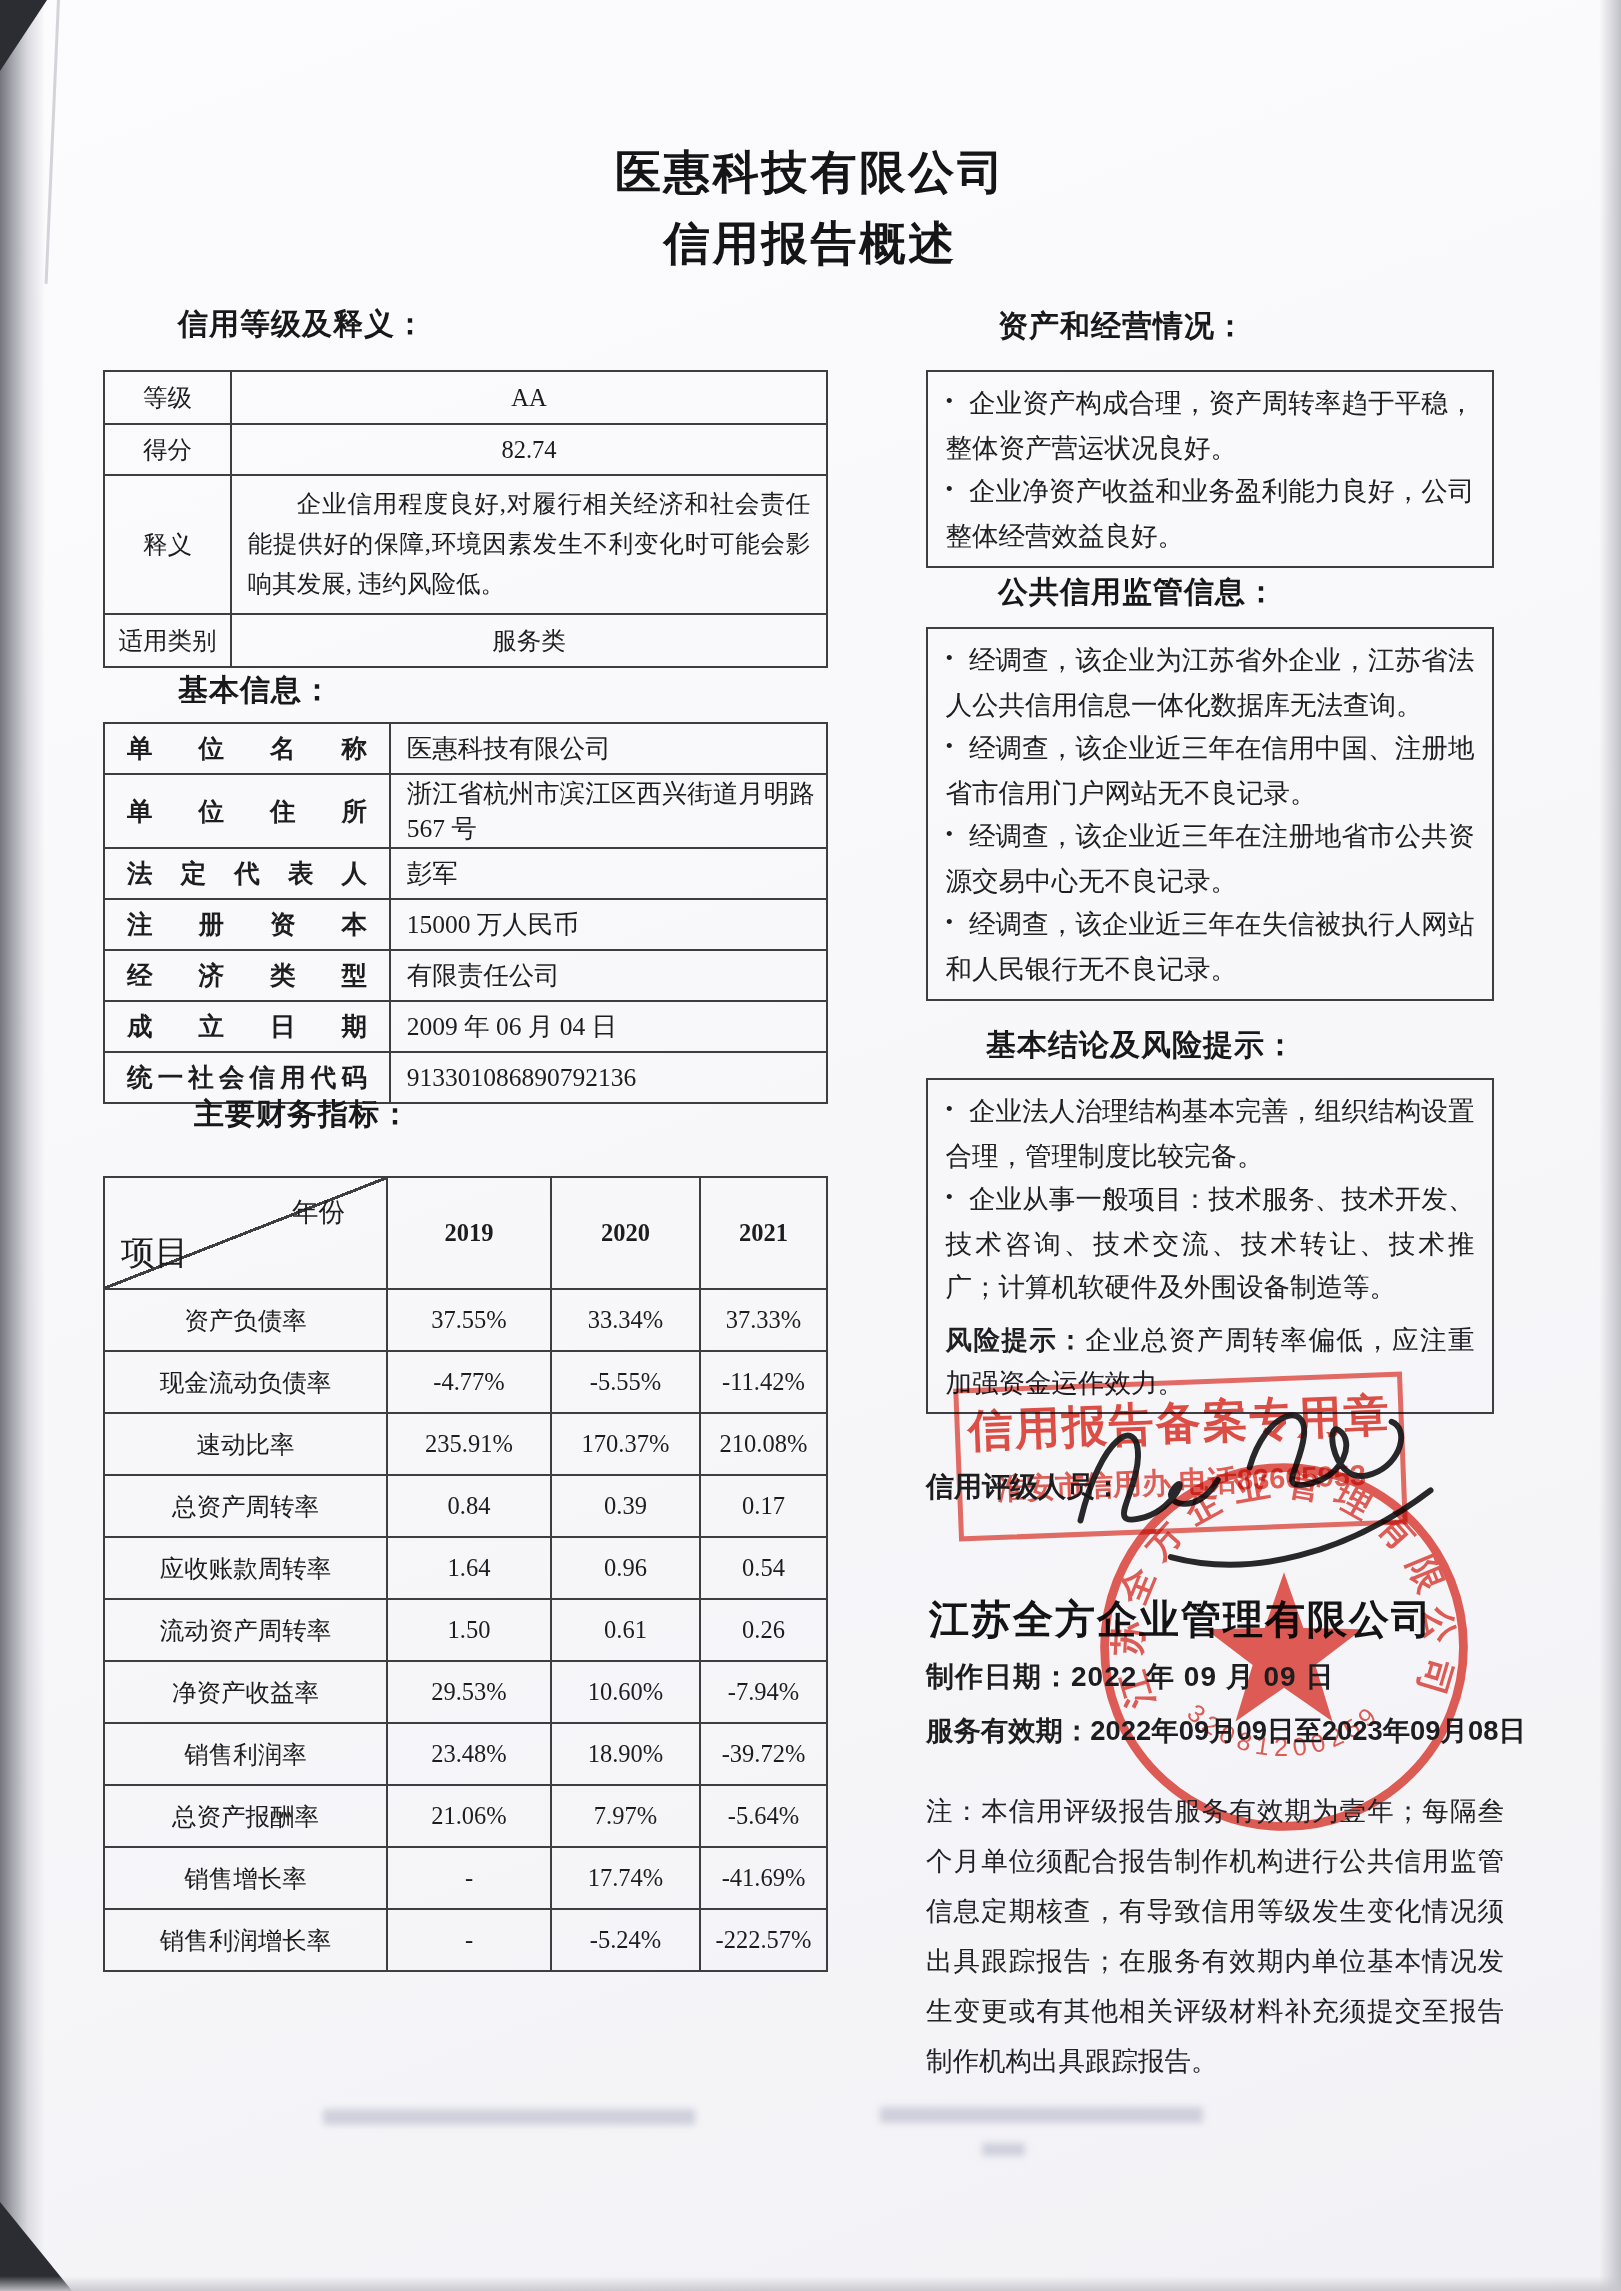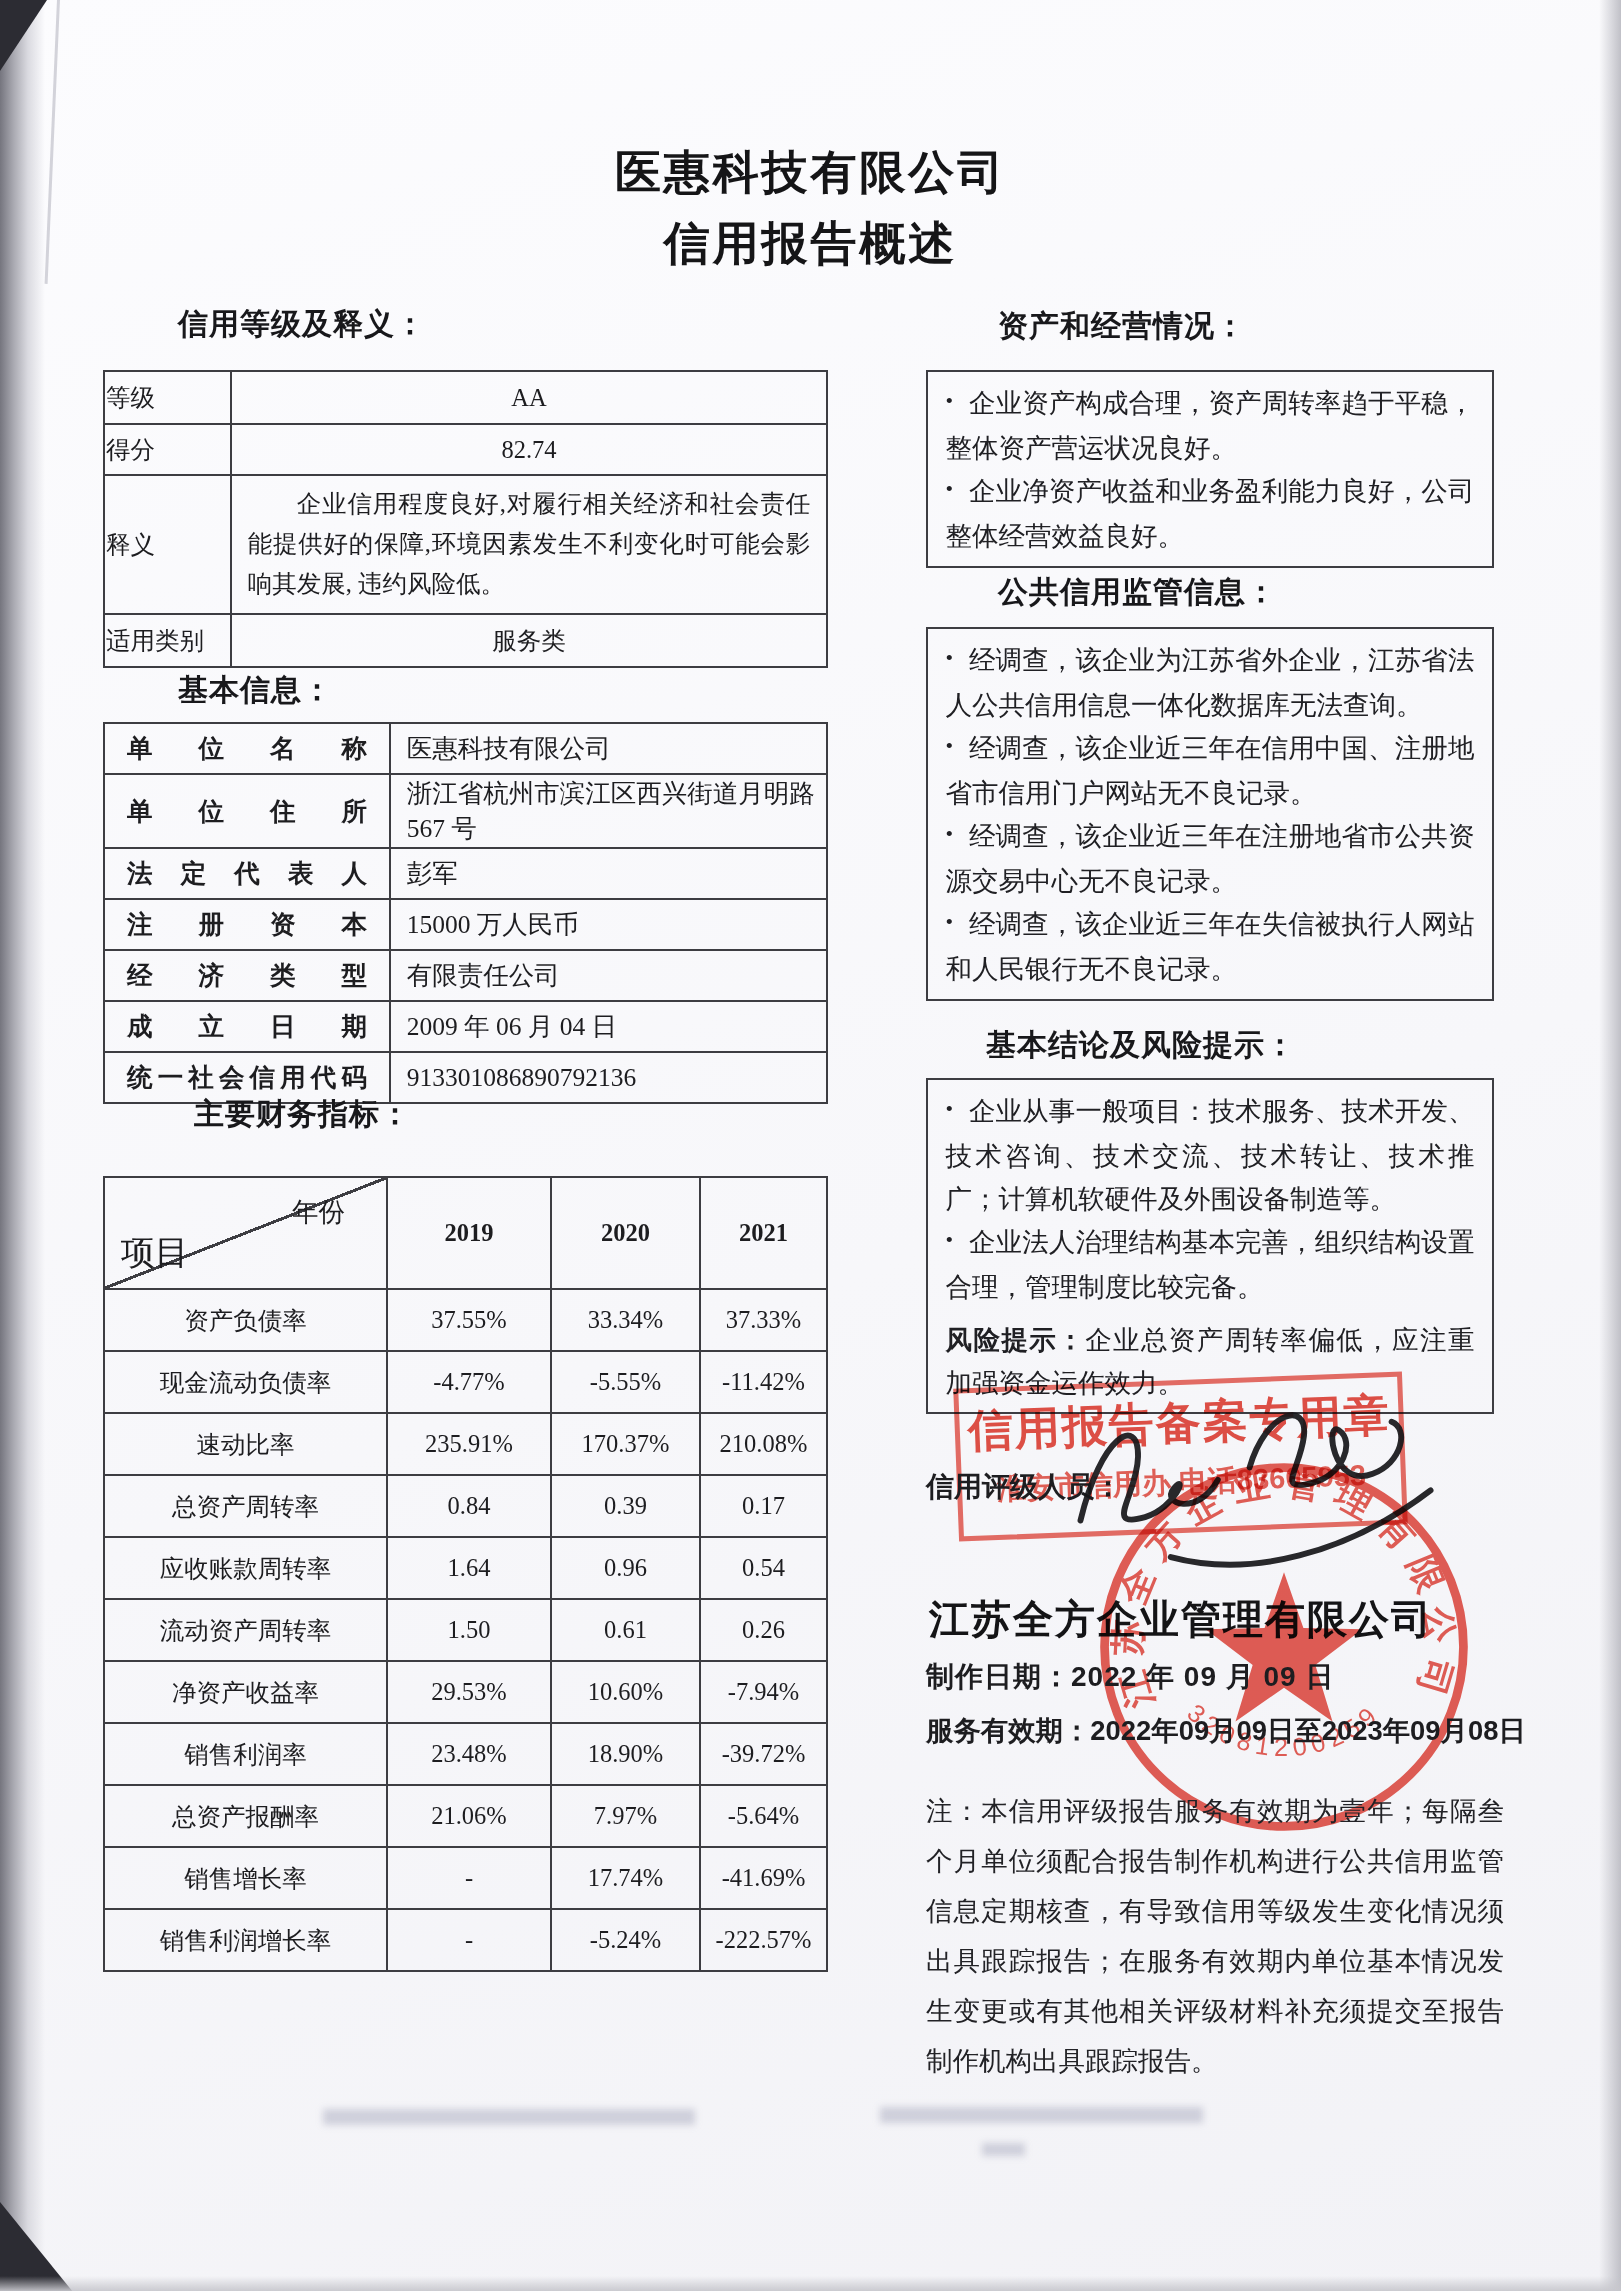--- a/index.html
+++ b/index.html
@@ -36,21 +36,21 @@
   #h-assets { left:998px; top:306px; }
   #h-public { left:998px; top:572px; }
   #h-concl  { left:986px; top:1025px; }
 
   
   table { border-collapse:collapse; table-layout:fixed; }
   td { border:2px solid #3d3d42; overflow:hidden; }
 
   #t-rating { position:absolute; left:103px; top:370px; width:725px; }
   #t-rating td { font-size:24.5px; }
-  #t-rating .rl { width:123px; font-family:"Liberation Sans","DejaVu Sans",sans-serif; }
+  #t-rating .rl { width:123px; text-align:center; font-family:"Liberation Sans","DejaVu Sans",sans-serif; }
   #t-rating .rv { text-align:center; }
   #t-rating tr:nth-child(1) td { height:49px; }
   #t-rating tr:nth-child(2) td { height:47px; }
   #t-rating tr:nth-child(3) td { height:125px; }
   #t-rating tr:nth-child(4) td { height:49px; }
   #t-rating .para { text-align:justify; padding:5.9px 15.7px; line-height:40px; text-indent:2em; }
 
   #t-basic { position:absolute; left:103px; top:722px; width:725px; }
   #t-basic td { height:47px; font-size:25.5px; }
   #t-basic .bl { width:240px; font-family:"Liberation Sans","DejaVu Sans",sans-serif; font-weight:700;
@@ -278,22 +278,22 @@
   <div class="sec hd" id="h-public">公共信用监管信息：</div>
   <div class="rbox" id="box-public">
     <p class="bullet"><span class="dot">•</span><span>经调查，该企业为江苏省外企业，江苏省法人公共信用信息一体化数据库无法查询。</span></p>
     <p class="bullet"><span class="dot">•</span><span>经调查，该企业近三年在信用中国、注册地省市信用门户网站无不良记录。</span></p>
     <p class="bullet"><span class="dot">•</span><span>经调查，该企业近三年在注册地省市公共资源交易中心无不良记录。</span></p>
     <p class="bullet"><span class="dot">•</span><span>经调查，该企业近三年在失信被执行人网站和人民银行无不良记录。</span></p>
   </div>
 
   <div class="sec hd" id="h-concl">基本结论及风险提示：</div>
   <div class="rbox" id="box-concl">
+    <p class="bullet"><span class="dot">•</span><span>企业法人治理结构基本完善，组织结构设置合理，管理制度比较完备。</span></p>
     <p class="bullet"><span class="dot">•</span><span>企业从事一般项目：技术服务、技术开发、技术咨询、技术交流、技术转让、技术推广；计算机软硬件及外围设备制造等。</span></p>
-    <p class="bullet"><span class="dot">•</span><span>企业法人治理结构基本完善，组织结构设置合理，管理制度比较完备。</span></p>
     <p class="riskp"><b>风险提示：</b><span>企业总资产周转率偏低，应注重加强资金运作效力。</span></p>
   </div>
 
   <div id="stamp-rect">
     <div class="sr1">信用报告备案专用章</div>
     <div class="sr2">淮安市信用办 电话83605953</div>
   </div>
 
   <div id="rater" class="hd">信用评级人员：</div>
 

